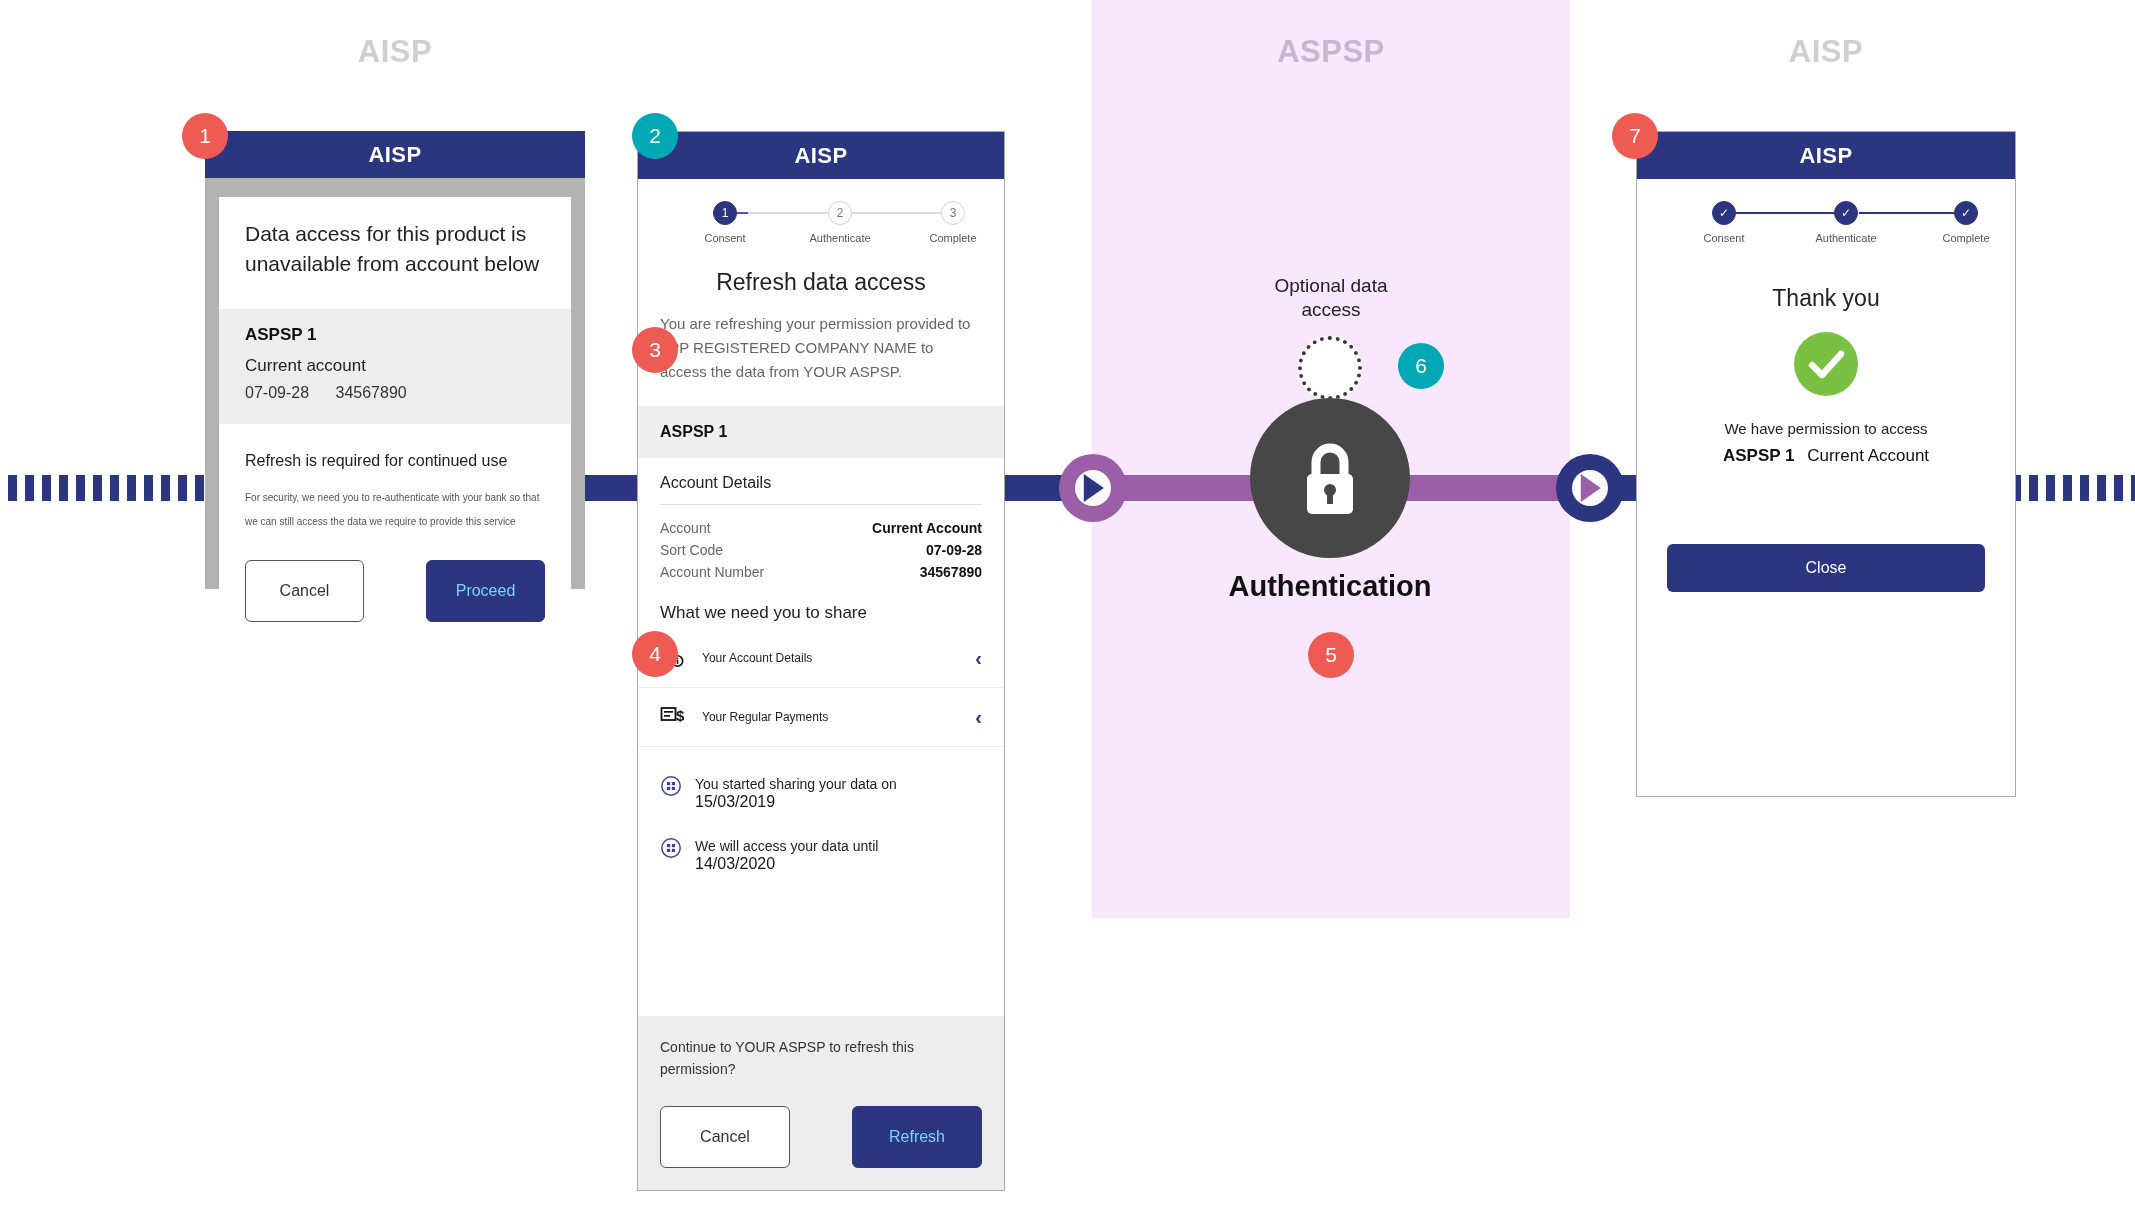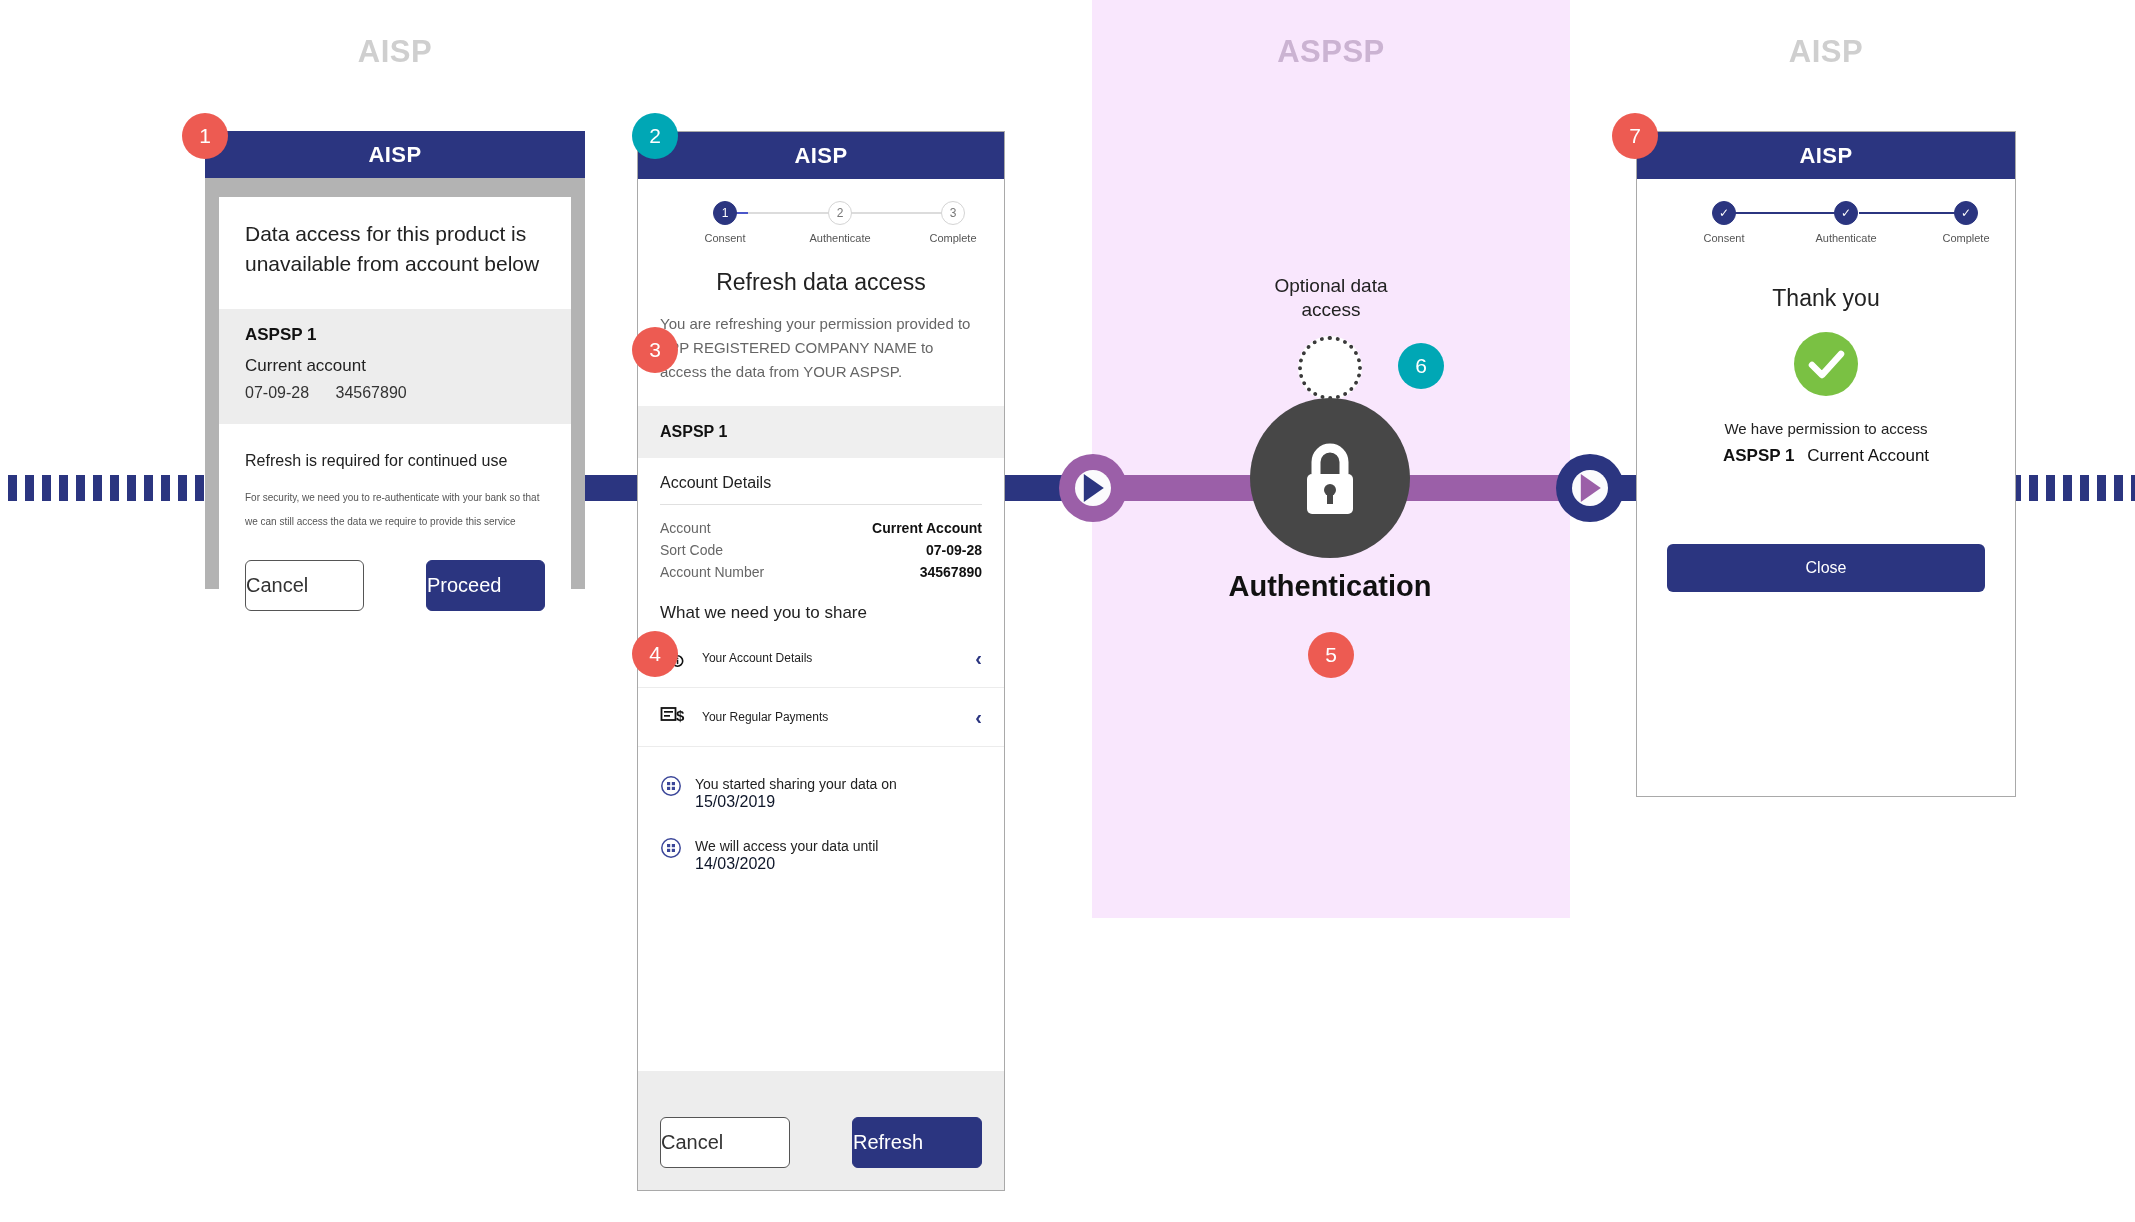--- a/index.html
+++ b/index.html
@@ -61,25 +61,25 @@
   #p1-acct{background:#ededed;padding:16px 26px 22px 26px;}
   #p1-acct .aspsp{font-size:17px;font-weight:bold;color:#111;margin-bottom:11px;}
   #p1-acct .type{font-size:17px;color:#222;margin-bottom:8px;}
   #p1-acct .nums{font-size:16px;color:#333;}
   #p1-acct .nums span{margin-right:22px;}
   #p1-body{padding:28px 26px 22px 26px;}
   #p1-body .lead{font-size:16px;color:#222;margin-bottom:16px;}
   #p1-body .para{font-size:10px;line-height:24px;color:#555;}
   .btnrow{display:flex;gap:14px;margin-top:26px;}
   .btn{
-    font-size:20px;border-radius:6px;padding:13px 0;flex:1;
+    font-size:16px;border-radius:6px;text-align:center;padding:21px 0;flex:1;
     box-sizing:border-box;cursor:pointer;
   }
   .btn-ghost{background:#fff;border:1.5px solid #555;color:#333;}
-  .btn-primary{background:#2b3580;border:1.5px solid #2b3580;color:#ffffff;margin-left:48px;}
+  .btn-primary{background:#2b3580;border:1.5px solid #2b3580;color:#7dd3fc;margin-left:48px;}
 
   
   #panel2{left:637px;top:131px;width:368px;height:1060px;}
   .stepper{position:relative;height:62px;margin:22px 22px 0 22px;}
   .step{position:absolute;top:0;width:86px;text-align:center;}
   .step .dot{
     width:24px;height:24px;border-radius:50%;margin:0 auto;box-sizing:border-box;
     font-size:12px;line-height:22px;text-align:center;
   }
   .dot-active{background:#2b3580;color:#fff;border:1px solid #2b3580;}
@@ -295,20 +295,21 @@
         <rect x="11.8" y="11.8" width="3.2" height="3.2" fill="#3b4699"></rect>
       </svg>
     </span>
     <span>
       <span class="txt">We will access your data until</span>
       <div class="dt">14/03/2020</div>
     </span>
   </div>
 
   <div id="p2-foot">
+    <div class="q">Continue to YOUR ASPSP to refresh this permission?</div>
     <div class="btnrow">
       <div class="btn btn-ghost">Cancel</div>
       <div class="btn btn-primary">Refresh</div>
     </div>
   </div>
 </div>
 
 <div class="abs" id="opt-label">
   <span>Optional data</span><br>
   <span>access</span>

